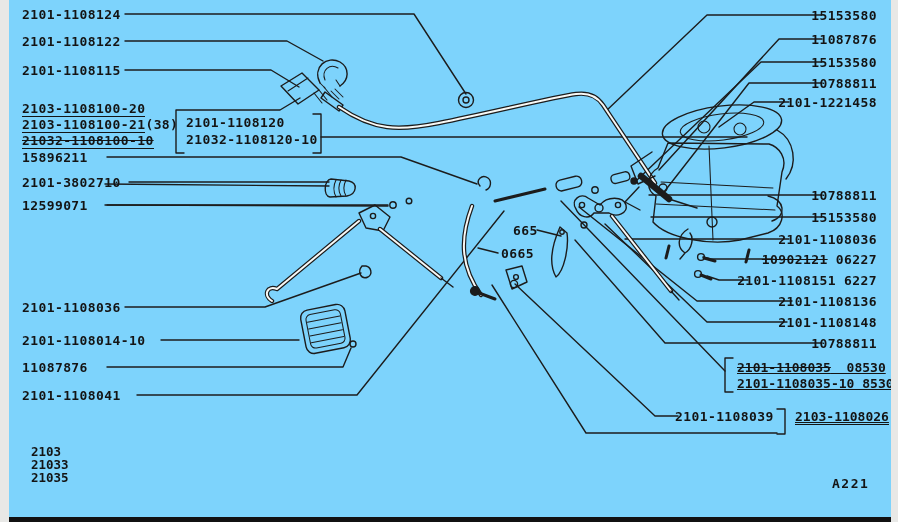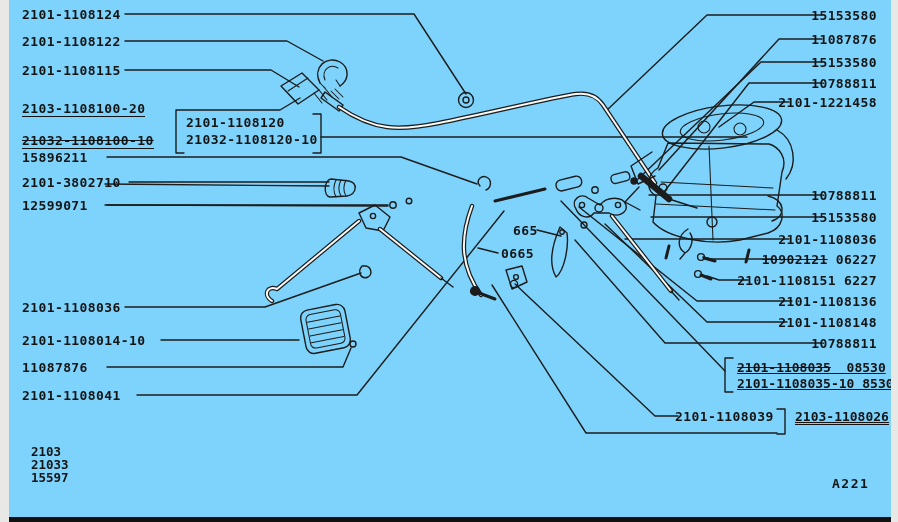--- a/index.html
+++ b/index.html
@@ -196,20 +196,21 @@
       <path class="w3" d="M695,258 L706,261"></path>
       <circle cx="689" cy="274" r="3.4"></circle>
       <path class="w3" d="M692,275 L702,279"></path>
     </g>
   </svg>
 
   <div class="lbl" style="left:13px;top:8px">2101-1108124</div>
   <div class="lbl" style="left:13px;top:35px">2101-1108122</div>
   <div class="lbl" style="left:13px;top:64px">2101-1108115</div>
   <div class="lbl" style="left:13px;top:102px"><span class="u">2103-1108100-20</span></div>
+  <div class="lbl" style="left:13px;top:118px"><span class="u">2103-1108100-21</span><span>(38)</span></div>
   <div class="lbl" style="left:13px;top:134px"><span class="u s">21032-1108100-10</span></div>
   <div class="lbl" style="left:13px;top:151px">15896211</div>
   <div class="lbl" style="left:13px;top:176px">2101-3802710</div>
   <div class="lbl" style="left:13px;top:199px">12599071</div>
   <div class="lbl" style="left:13px;top:301px">2101-1108036</div>
   <div class="lbl" style="left:13px;top:334px">2101-1108014-10</div>
   <div class="lbl" style="left:13px;top:361px">11087876</div>
   <div class="lbl" style="left:13px;top:389px">2101-1108041</div>
 
   <div class="lbl" style="left:177px;top:116px">2101-1108120</div>
@@ -234,18 +235,18 @@
 
   <div class="lbl" style="left:666px;top:410px">2101-1108039</div>
   <div class="lbl tight" style="left:786px;top:410px"><span class="u">2103-1108026</span></div>
 
   <div class="lbl" style="left:504px;top:224px">665</div>
   <div class="lbl" style="left:492px;top:247px">0665</div>
 
   <div class="models">
     <div>2103</div>
     <div>21033</div>
-    <div>15597</div>
+    <div>21035</div>
   </div>
   <div class="figcode">A221</div>
 
   <div class="bottom-bar"></div>
 </div>
 
 </body></html>

